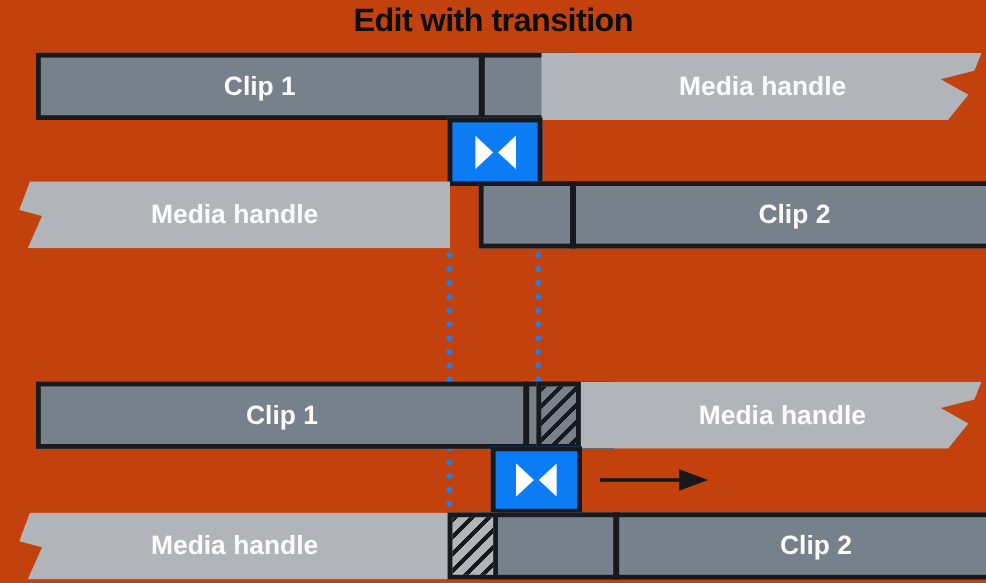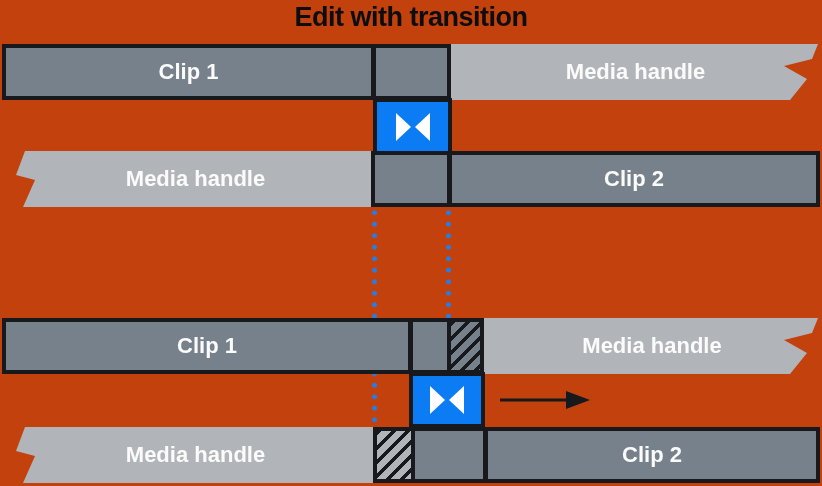--- a/index.html
+++ b/index.html
@@ -8,20 +8,21 @@
     font-family:Liberation Sans, sans-serif;
   }
   .title{
     position:absolute;left:0;width:100%;text-align:center;z-index:3;
     font-size:27px;font-weight:700;color:var(--title-black);letter-spacing:-0.5px;
   }
   .bar{position:absolute;z-index:2;box-sizing:border-box;}
   .clipbox{
     background:var(--clip-dark);
     border:4px solid var(--outline-black);
+    margin-left:28px;
   }
   .handle{background:var(--handle-light);}
   .divider{position:absolute;top:-4px;bottom:-4px;width:5px;background:var(--outline-black);}
   .seglabel{
     position:absolute;top:0;bottom:0;display:flex;align-items:center;justify-content:center;
     font-size:22px;font-weight:700;color:var(--label-white);white-space:nowrap;
   }
   .handle .seglabel{position:static;height:100%;}
   .handle{display:flex;align-items:center;justify-content:center;}
   .bluebox{

